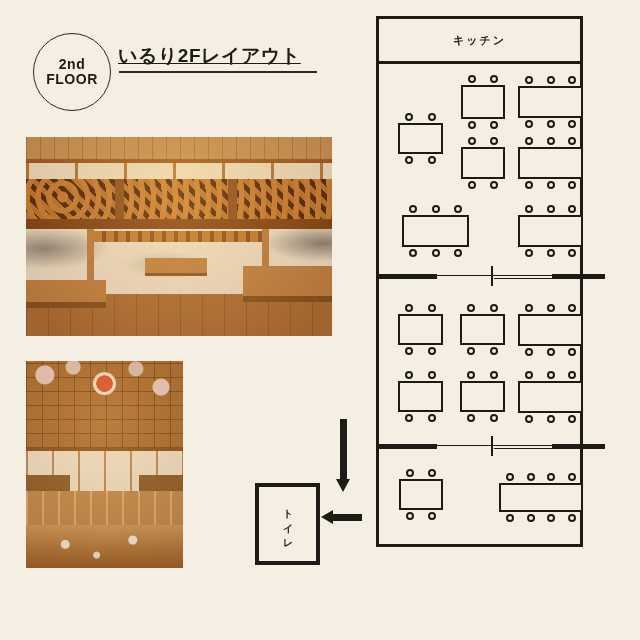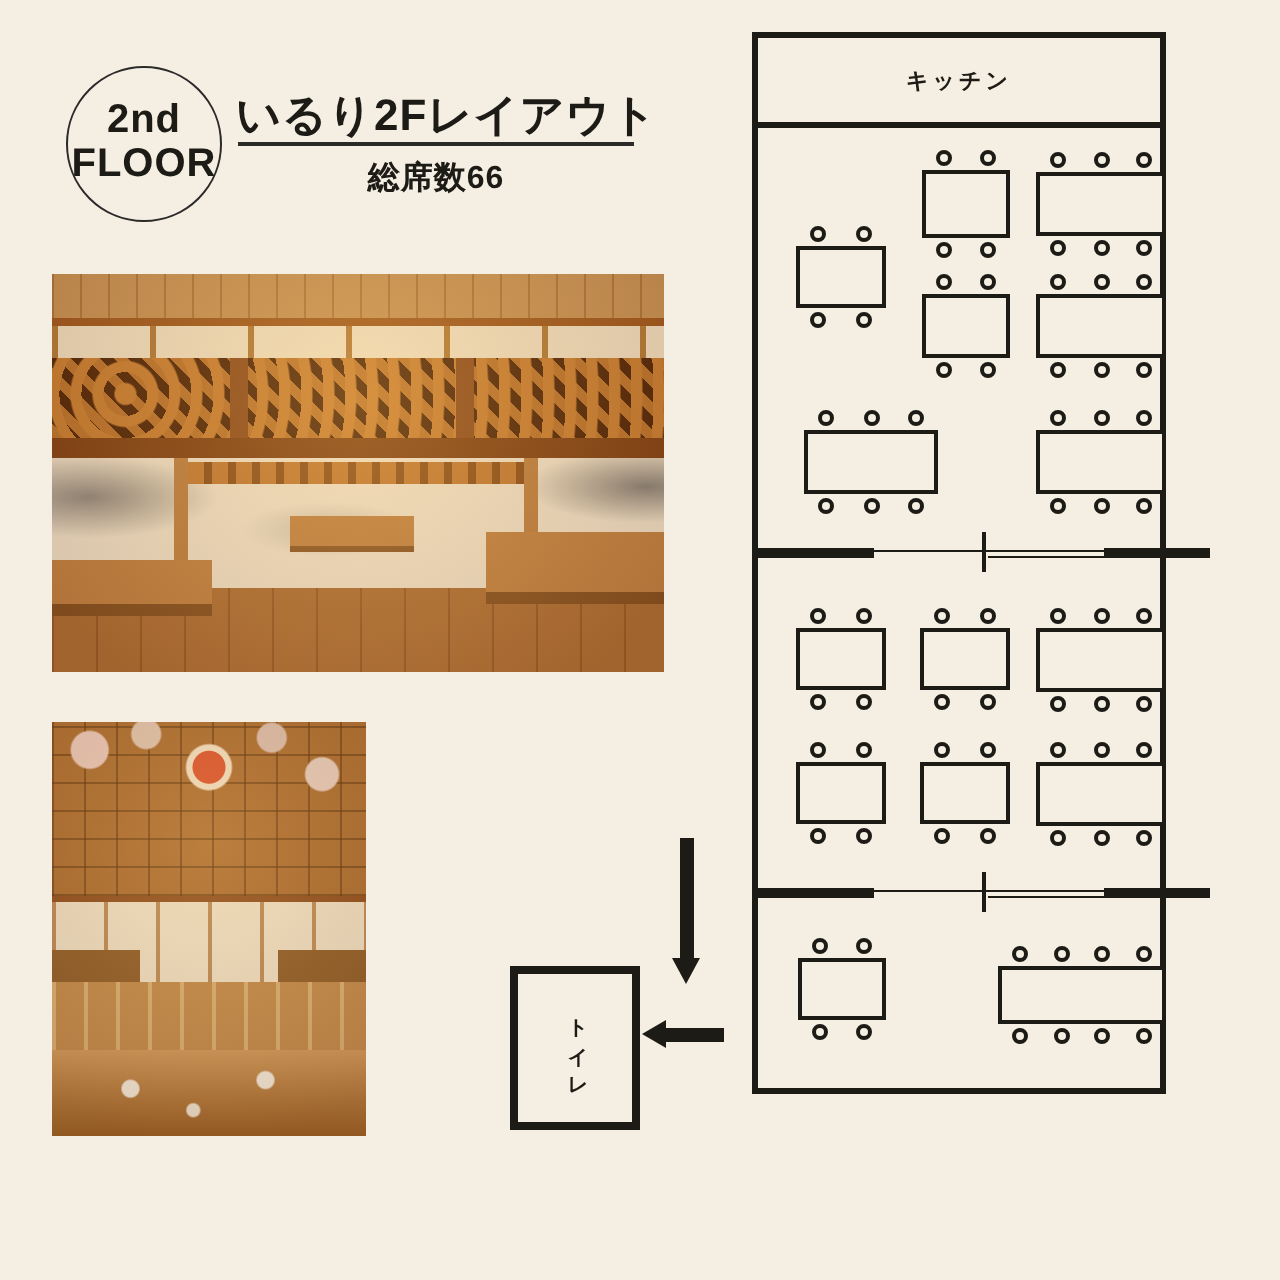--- a/index.html
+++ b/index.html
@@ -3,23 +3,23 @@
 <meta charset="utf-8">
 <style>
   html,body{margin:0;padding:0;}
   body{font-family:"Liberation Sans","DejaVu Sans",sans-serif;}
   .canvas{position:relative;width:640px;height:640px;overflow:hidden;background:var(--bg,#f5eee2);}
 
   
   .badge{position:absolute;left:33px;top:33px;width:78px;height:78px;border:1.4px solid #2a2a2a;
          border-radius:50%;box-sizing:border-box;display:flex;flex-direction:column;
          align-items:center;justify-content:center;color:var(--ink,#1d1b16);}
-  .badge div{font-weight:800;font-size:20px;line-height:1.08;letter-spacing:.5px;}
-  .page-title{position:absolute;left:118px;top:43px;width:200px;text-align:center;
-         font-size:22px;font-weight:800;color:var(--ink,#1d1b16);letter-spacing:.5px;white-space:nowrap;}
+  .badge div{font-weight:800;font-size:14px;line-height:1.08;letter-spacing:.5px;}
+  .page-title{position:absolute;left:118px;top:43px;width:200px;text-align:left;
+         font-size:19px;font-weight:800;color:var(--ink,#1d1b16);letter-spacing:.5px;white-space:nowrap;text-decoration:underline;}
   .title-rule{position:absolute;left:119px;top:71px;width:198px;height:2px;background:#2b2a26;}
   .seats-label{position:absolute;left:118px;top:79px;width:200px;text-align:center;
          font-size:16px;font-weight:800;color:var(--ink,#1d1b16);letter-spacing:.5px;}
 
   
   .photo{position:absolute;overflow:hidden;}
   .photo *{position:absolute;}
   .photo1{left:26px;top:137px;width:306px;height:199px;background:#e9d9bd;}
   .p1-ceiling{left:0;top:0;width:100%;height:13%;background:#c69459;
       background-image:repeating-linear-gradient(90deg,rgba(120,60,15,.35) 0 1px,transparent 1px 14px);
@@ -107,21 +107,20 @@
 
 <div class="canvas">
 
   <div class="badge">
     <div>2nd</div>
     <div>FLOOR</div>
   </div>
 
   <div class="page-title">いるり2Fレイアウト</div>
   <div class="title-rule"></div>
-  <div class="seats-label">総席数66</div>
 
   <div class="photo photo1">
     <div class="p1-ceiling"></div>
     <div class="p1-clere"></div>
     <div class="p1-transom"></div>
     <div class="p1-post1"></div>
     <div class="p1-post2"></div>
     <div class="p1-beam"></div>
     <div class="p1-wall"></div>
     <div class="p1-subtransom"></div>

